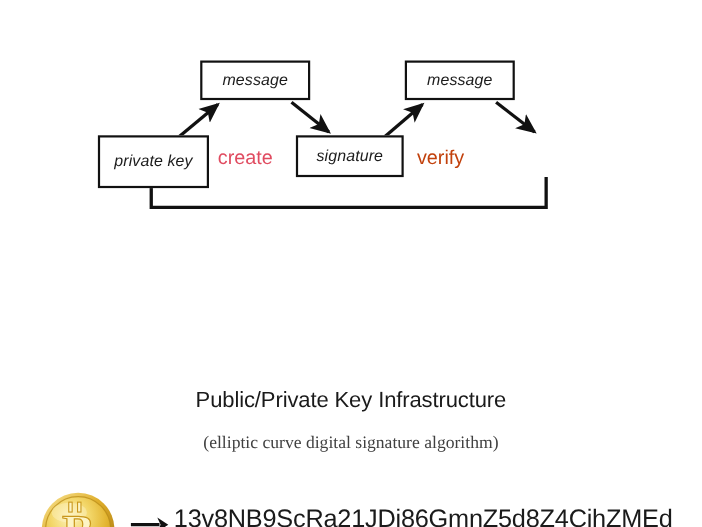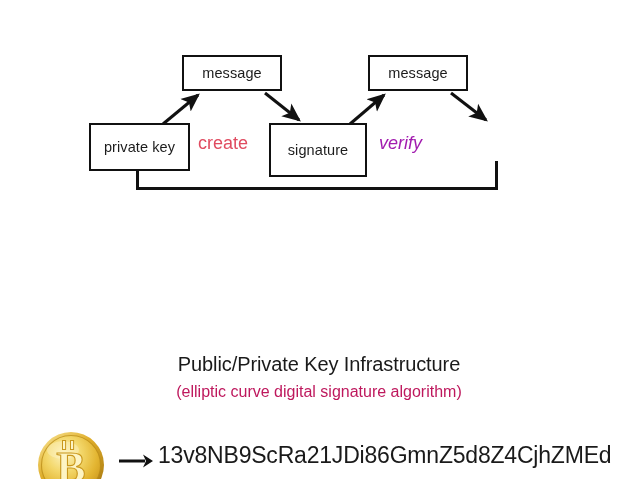--- a/index.html
+++ b/index.html
@@ -50,43 +50,44 @@
     background: #ffffff;
     display: flex;
     align-items: center;
     justify-content: center;
     font-family: "Liberation Sans", sans-serif;
     font-size: 14.5px;
     line-height: 1;
     color: #1c1c1c;
     letter-spacing: 0.1px;
     white-space: nowrap;
+    font-style: italic;
   }
 
   #box-message-left  { left: 182px; top: 55px;  width: 100px; height: 36px; }
   #box-message-right { left: 368px; top: 55px;  width: 100px; height: 36px; }
   #box-private-key   { left: 89px;  top: 123px; width: 101px; height: 48px; text-align: center; }
-  #box-signature     { left: 269px; top: 123px; width: 98px;  height: 54px; }
+  #box-signature     { left: 269px; top: 123px; width: 98px;  height: 38px; }
   #box-public-key    { left: 444px; top: 123px; width: 103px; height: 38px; }
 
   .op-label {
     position: absolute;
     font-family: "Liberation Sans", sans-serif;
     font-size: 18px;
     line-height: 1;
     white-space: nowrap;
   }
   #label-create { left: 198px; top: 134px; text-align: center; }
   #label-verify { left: 379px; top: 134px; }
 
   
   #address-row {
     position: absolute;
     left: 0;
-    top: 202px;
+    top: 218px;
     width: 638px;
     height: 92px;
   }
   #btc-coin {
     position: absolute;
     left: 37px;
     top: 228px;
     width: 70px;
     height: 70px;
   }
@@ -124,26 +125,26 @@
   #main-title {
     font-family: "Liberation Sans", sans-serif;
     font-weight: 400;
     font-size: 20px;
     line-height: 1.22;
     letter-spacing: -0.1px;
     color: #1a1a1a;
     white-space: nowrap;
   }
   #sub-title {
-    margin-top: 6px;
-    font-family: Liberation Sans, sans-serif;
+    margin-top: 17px;
+    font-family: Liberation Serif, serif;
     font-weight: 400;
     font-size: 16px;
     line-height: 1.2;
-    color: #be185d;
+    color: #404040;
     white-space: nowrap;
   }
 </style>
 </head>
 <body>
 
 <div id="slide">
 
   <div id="diagram">
 
@@ -169,21 +170,21 @@
 
     <div class="node-box" id="box-message-right">message</div>
 
     <div class="node-box" id="box-private-key">private key</div>
 
     <div class="node-box" id="box-signature">signature</div>
 
 
     <div class="op-label" id="label-create" style="color: rgb(224, 75, 96);">create</div>
 
-    <div class="op-label" id="label-verify" style="color: #a21caf; font-style: italic;">verify</div>
+    <div class="op-label" id="label-verify" style="color: #c2410c;">verify</div>
   </div>
 
   <div id="address-row">
 
     <div id="btc-coin">
       <svg viewBox="0 0 70 70">
         <defs>
           <radialGradient id="coinFace" cx="38%" cy="32%" r="78%">
             <stop offset="0%" stop-color="#fdf3c0"></stop>
             <stop offset="38%" stop-color="#f3d76a"></stop>

